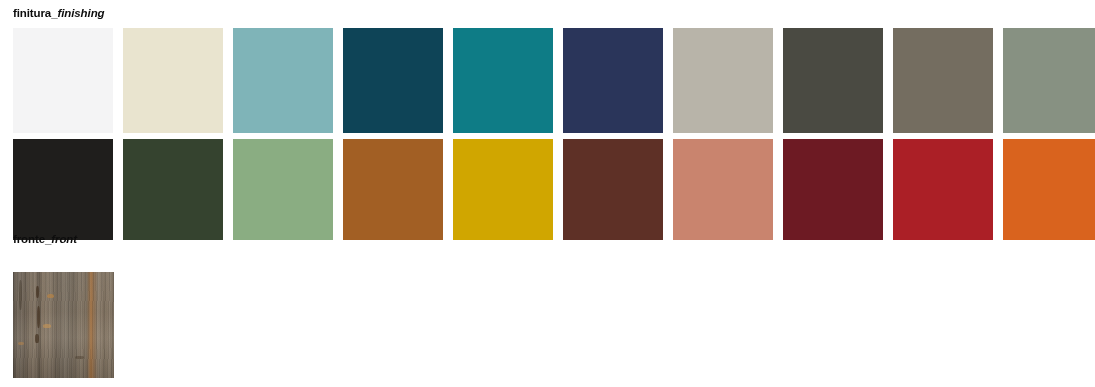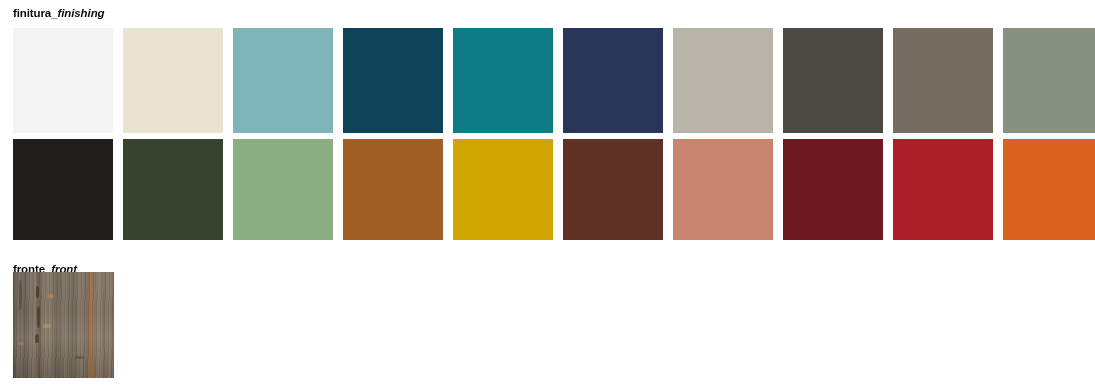--- a/index.html
+++ b/index.html
@@ -35,21 +35,21 @@
     letter-spacing: -0.1px;
     white-space: nowrap;
     line-height: 14px;
   }
   .section-heading .it {
     font-style: italic;
     font-weight: bold;
   }
 
   #heading-finishing { top: 6px; }
-  #heading-front     { top: 262px; }
+  #heading-front     { top: 232px; }
 
   
   .swatch-grid {
     position: absolute;
     left: 13px;
     top: 28px;
     width: 1070px;
     display: flex;
     flex-direction: column;
     gap: 6px;

